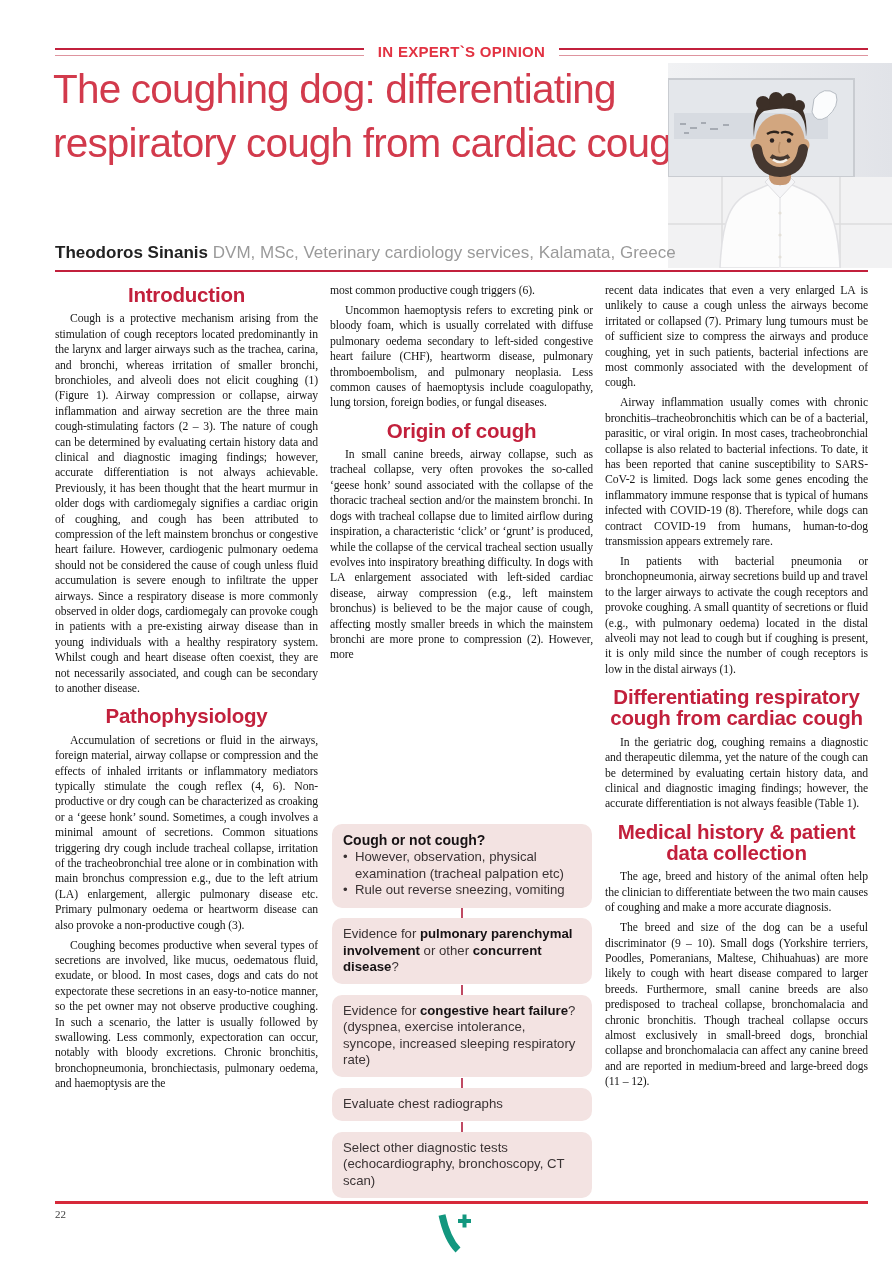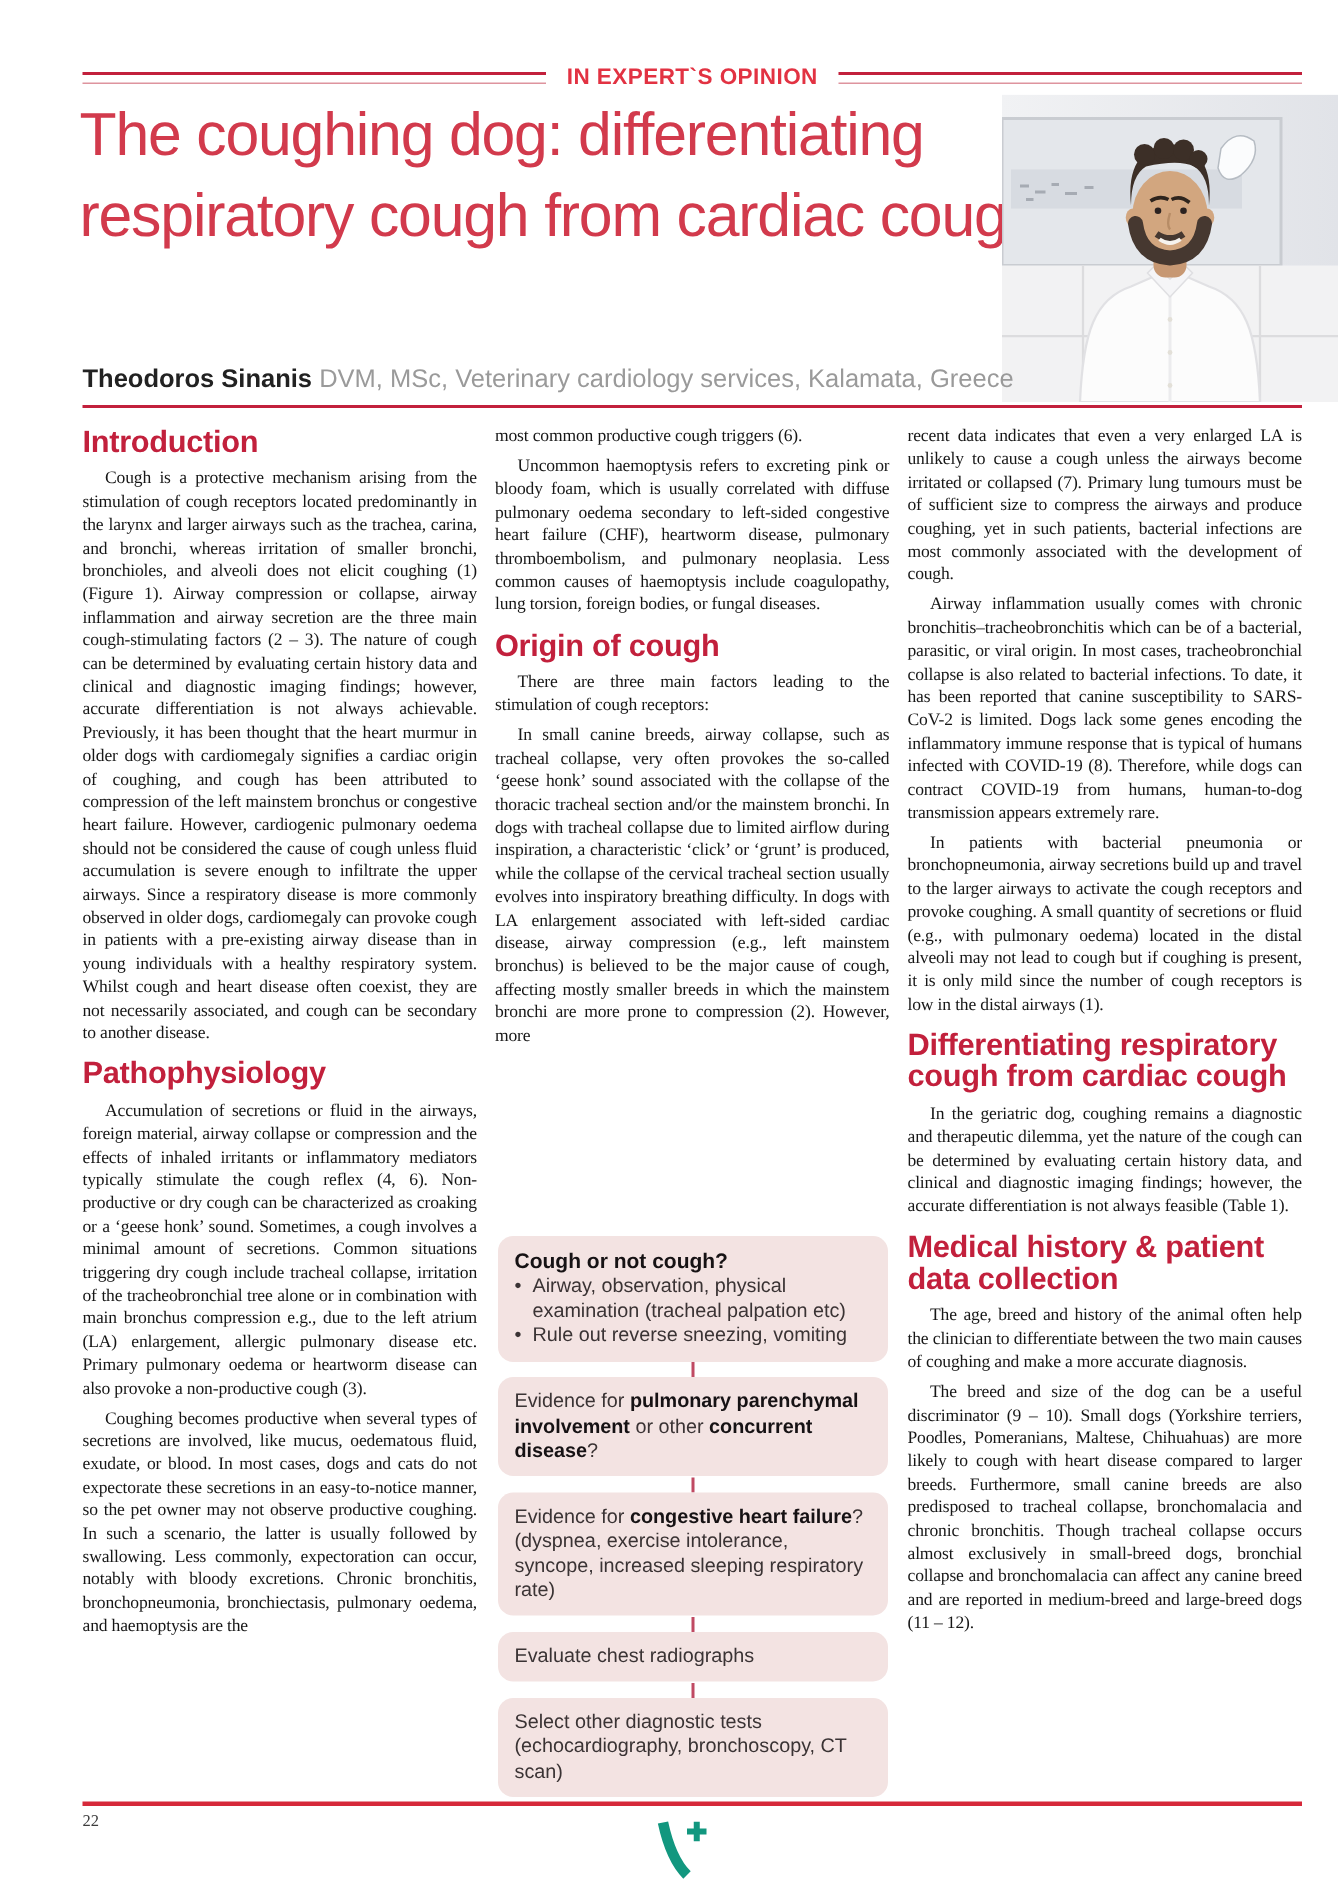--- a/index.html
+++ b/index.html
@@ -42,21 +42,21 @@
     text-align:justify;color:#161616;hyphens:auto;
   }
   .col1{left:55px;height:916px;}
   .col2{left:330px;height:540px;}
   .col3{left:605px;height:916px;}
   .col p{margin:0 0 4.5px 0;text-indent:15px;}
   .col p.cont{text-indent:0;}
   h2.sec{
     font-family:"Liberation Sans","DejaVu Sans",sans-serif;
     font-size:20.5px;font-weight:700;color:var(--accent-red);
-    line-height:1.04;letter-spacing:-.2px;margin:9px 0 6px 0;text-align:left;
+    line-height:1.04;letter-spacing:-.2px;margin:9px 0 6px 0;text-align:center;
   }
   .col h2.sec:first-child{margin-top:1px;}
   ul.blist{list-style:none;margin:2px 0 5px 0;padding:0;}
   ul.blist li{position:relative;padding-left:27px;margin-bottom:6px;}
   ul.blist li::before{content:"\2022";position:absolute;left:9px;}
   
   .flow{
     position:absolute;left:332px;top:824px;width:260px;height:374px;
     display:flex;flex-direction:column;justify-content:space-between;
     font-family:"Liberation Sans","DejaVu Sans",sans-serif;
@@ -162,29 +162,28 @@
     <p>Cough is a protective mechanism arising from the stimulation of cough receptors located predominantly in the larynx and larger airways such as the trachea, carina, and bronchi, whereas irritation of smaller bronchi, bronchioles, and alveoli does not elicit coughing (1) (Figure 1). Airway compression or collapse, airway inflammation and airway secretion are the three main cough-stimulating factors (2 – 3). The nature of cough can be determined by evaluating certain history data and clinical and diagnostic imaging findings; however, accurate differentiation is not always achievable. Previously, it has been thought that the heart murmur in older dogs with cardiomegaly signifies a cardiac origin of coughing, and cough has been attributed to compression of the left mainstem bronchus or congestive heart failure. However, cardiogenic pulmonary oedema should not be considered the cause of cough unless fluid accumulation is severe enough to infiltrate the upper airways. Since a respiratory disease is more commonly observed in older dogs, cardiomegaly can provoke cough in patients with a pre-existing airway disease than in young individuals with a healthy respiratory system. Whilst cough and heart disease often coexist, they are not necessarily associated, and cough can be secondary to another disease.</p>
     <h2 class="sec">Pathophysiology</h2>
     <p>Accumulation of secretions or fluid in the airways, foreign material, airway collapse or compression and the effects of inhaled irritants or inflammatory mediators typically stimulate the cough reflex (4, 6). Non-productive or dry cough can be characterized as croaking or a ‘geese honk’ sound. Sometimes, a cough involves a minimal amount of secretions. Common situations triggering dry cough include tracheal collapse, irritation of the tracheobronchial tree alone or in combination with main bronchus compression e.g., due to the left atrium (LA) enlargement, allergic pulmonary disease etc. Primary pulmonary oedema or heartworm disease can also provoke a non-productive cough (3).</p>
     <p>Coughing becomes productive when several types of secretions are involved, like mucus, oedematous fluid, exudate, or blood. In most cases, dogs and cats do not expectorate these secretions in an easy-to-notice manner, so the pet owner may not observe productive coughing. In such a scenario, the latter is usually followed by swallowing. Less commonly, expectoration can occur, notably with bloody excretions. Chronic bronchitis, bronchopneumonia, bronchiectasis, pulmonary oedema, and haemoptysis are the</p>
   </div>
 
   <div class="col col2">
     <p class="cont">most common productive cough triggers (6).</p>
     <p>Uncommon haemoptysis refers to excreting pink or bloody foam, which is usually correlated with diffuse pulmonary oedema secondary to left-sided congestive heart failure (CHF), heartworm disease, pulmonary thromboembolism, and pulmonary neoplasia. Less common causes of haemoptysis include coagulopathy, lung torsion, foreign bodies, or fungal diseases.</p>
     <h2 class="sec">Origin of cough</h2>
-    <p>There are three main factors leading to the stimulation of cough receptors:</p>
     <p>In small canine breeds, airway collapse, such as tracheal collapse, very often provokes the so-called ‘geese honk’ sound associated with the collapse of the thoracic tracheal section and/or the mainstem bronchi. In dogs with tracheal collapse due to limited airflow during inspiration, a characteristic ‘click’ or ‘grunt’ is produced, while the collapse of the cervical tracheal section usually evolves into inspiratory breathing difficulty. In dogs with LA enlargement associated with left-sided cardiac disease, airway compression (e.g., left mainstem bronchus) is believed to be the major cause of cough, affecting mostly smaller breeds in which the mainstem bronchi are more prone to compression (2). However, more</p>
   </div>
 
   <div class="flow">
     <div class="fbox">
       <div class="ftitle">Cough or not cough?</div>
       <ul class="fbullets">
-        <li>Airway, observation, physical examination (tracheal palpation etc)</li>
+        <li>However, observation, physical examination (tracheal palpation etc)</li>
         <li>Rule out reverse sneezing, vomiting</li>
       </ul>
     </div>
     <div class="fconn"></div>
     <div class="fbox">
       <span>Evidence for </span><b>pulmonary parenchymal involvement</b><span> or other </span><b>concurrent disease</b><span>?</span>
     </div>
     <div class="fconn"></div>
     <div class="fbox">
       <span>Evidence for </span><b>congestive heart failure</b><span>? (dyspnea, exercise intolerance, syncope, increased sleeping respiratory rate)</span>

